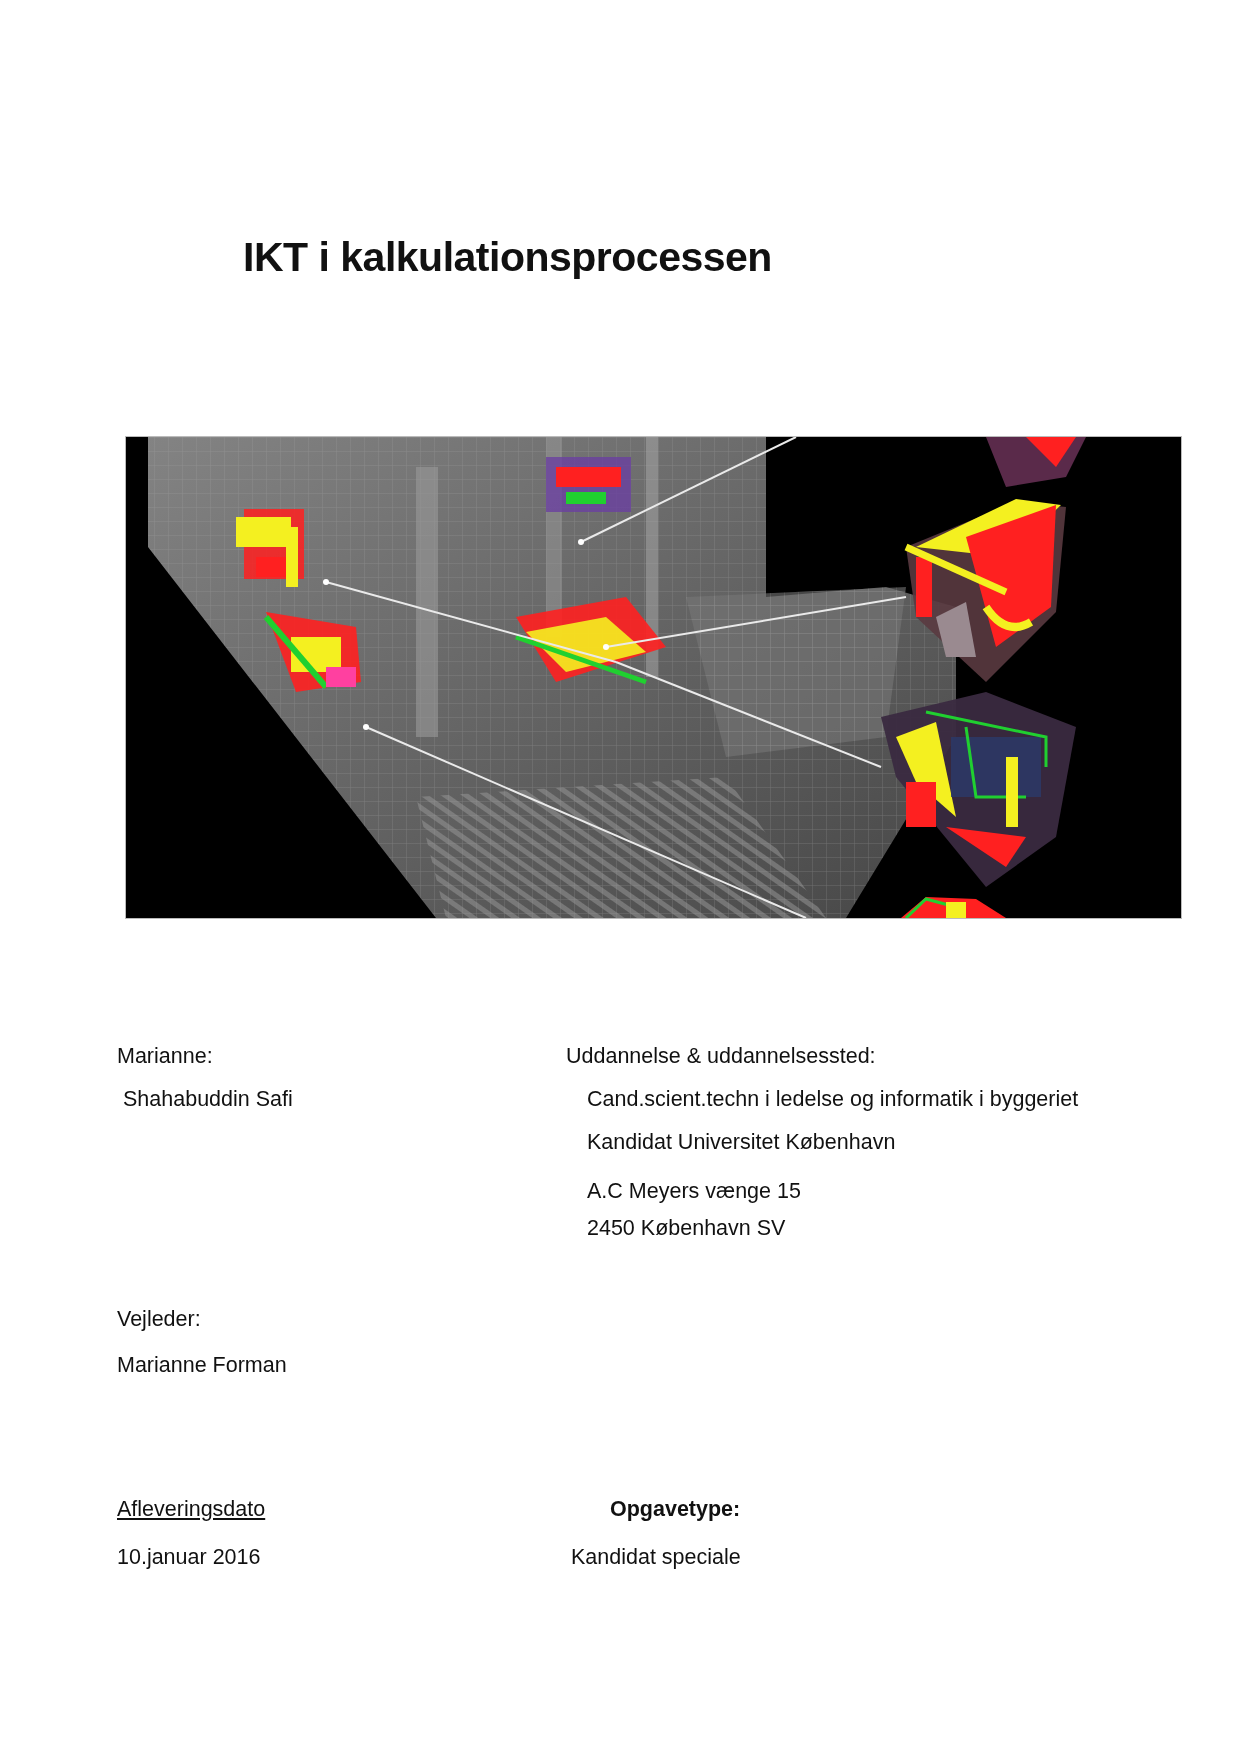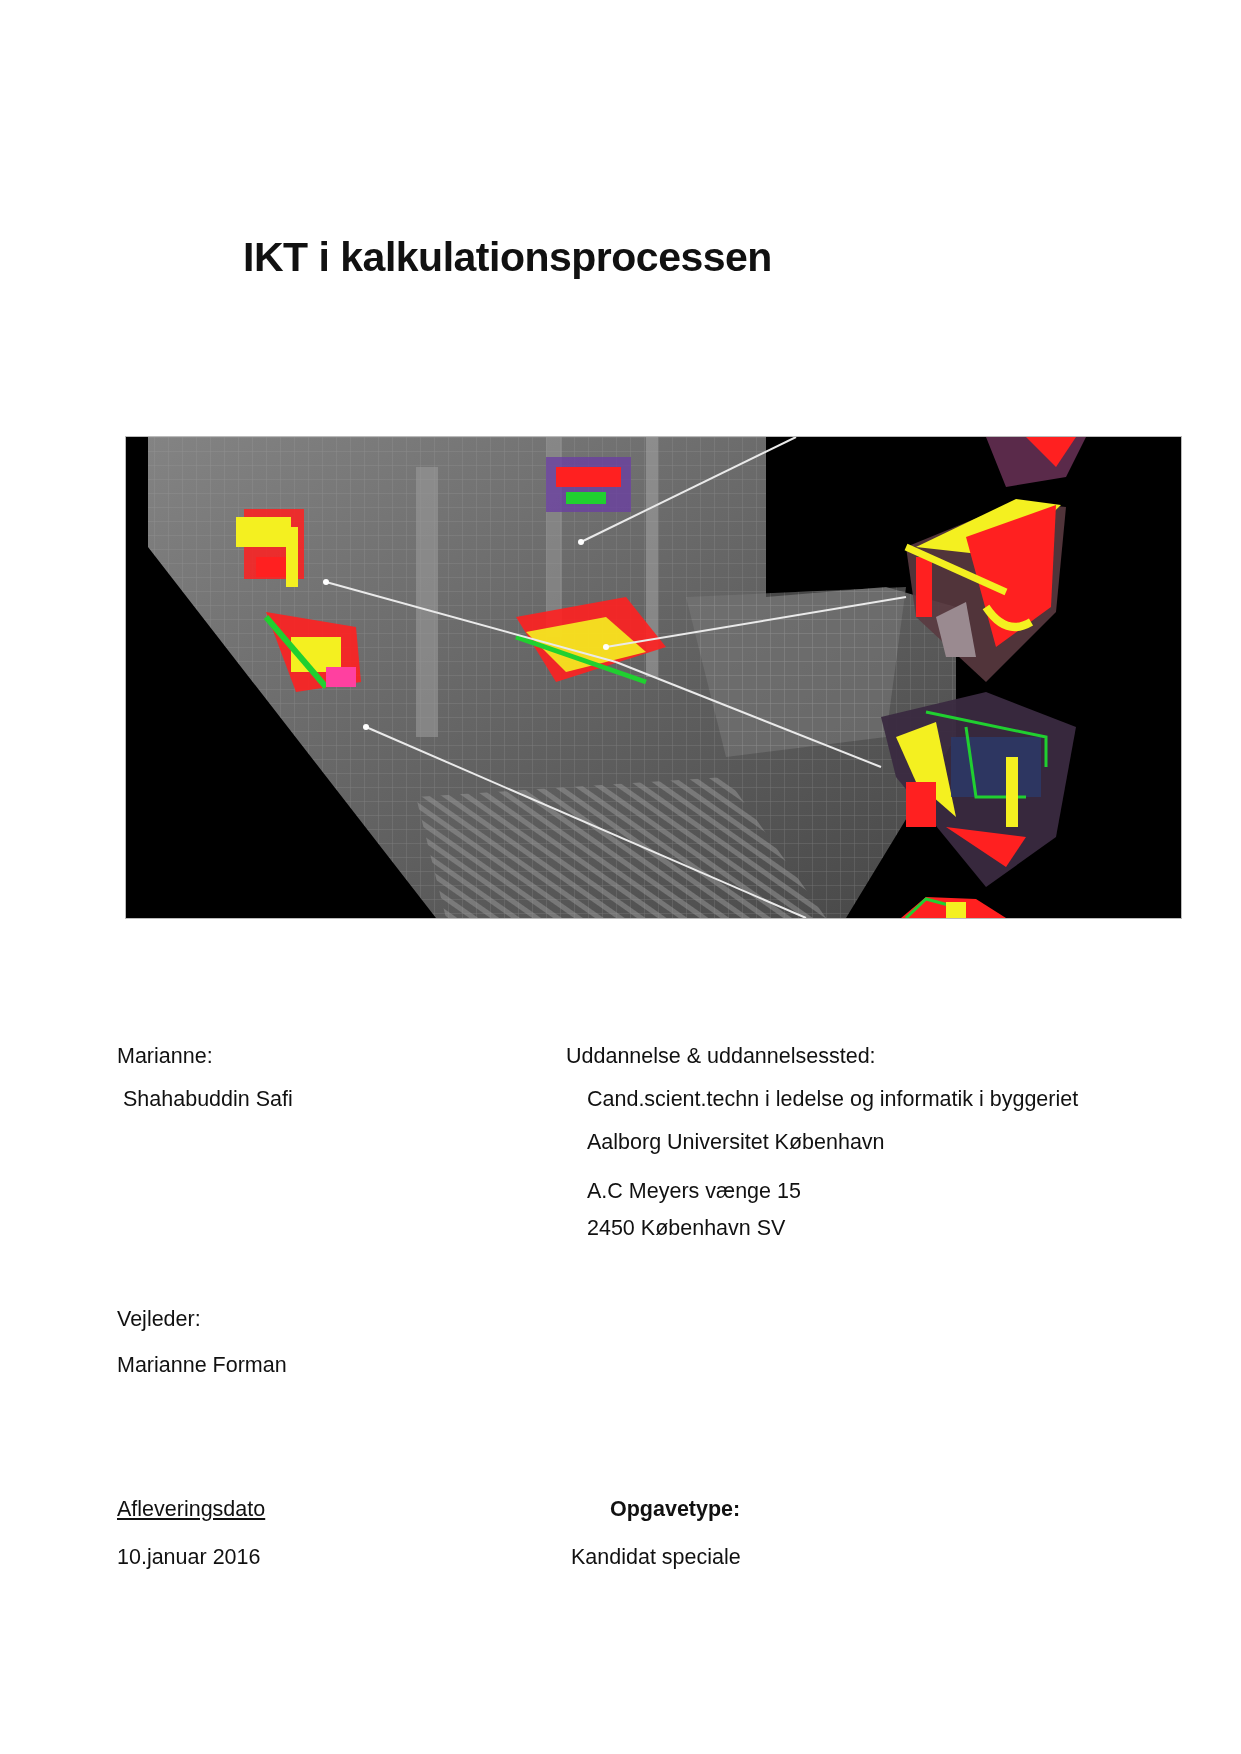--- a/index.html
+++ b/index.html
@@ -110,21 +110,21 @@
     <path d="M780 481 L800 462 L830 470" stroke="#20d030" stroke-width="3" fill="none"></path>
     <rect x="820" y="465" width="20" height="16" fill="#f4f020"></rect>
   </svg>
 </div>
 
 <div class="txt" style="left:117px; top:1043px;">Marianne:</div>
 <div class="txt" style="left:117px; top:1086px;margin-left:6px;">Shahabuddin Safi</div>
 
 <div class="txt" style="left:566px; top:1043px;">Uddannelse &amp; uddannelsessted:</div>
 <div class="txt" style="left:587px; top:1086px;">Cand.scient.techn i ledelse og informatik i byggeriet</div>
-<div class="txt" style="left:587px; top:1129px;">Aalborg Universitet København</div>
+<div class="txt" style="left:587px; top:1129px;">Kandidat Universitet København</div>
 <div class="txt" style="left:587px; top:1172px;margin-top:6px;">A.C Meyers vænge 15</div>
 <div class="txt" style="left:587px; top:1215px;">2450 København SV</div>
 
 <div class="txt" style="left:117px; top:1306px;">Vejleder:</div>
 <div class="txt" style="left:117px; top:1352px;">Marianne Forman</div>
 
 <div class="txt" style="left:117px; top:1496px;text-decoration:underline;">Afleveringsdato</div>
 <div class="txt" style="left:117px; top:1544px;">10.januar 2016</div>
 
 <div class="txt" style="left:610px; top:1496px;font-weight:bold;">Opgavetype:</div>

